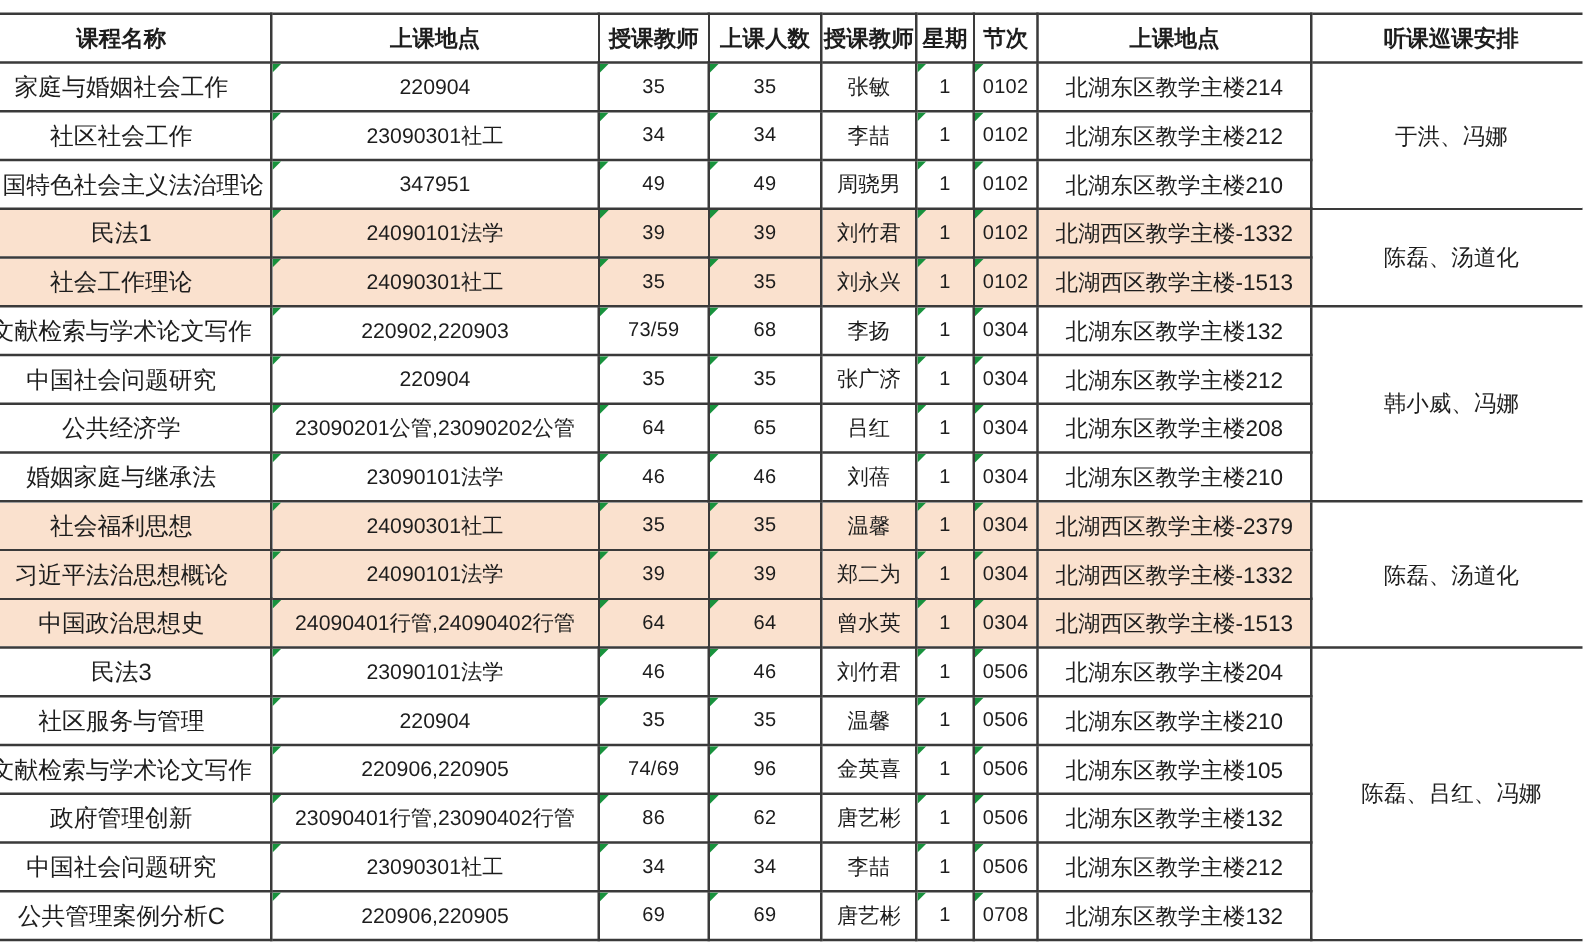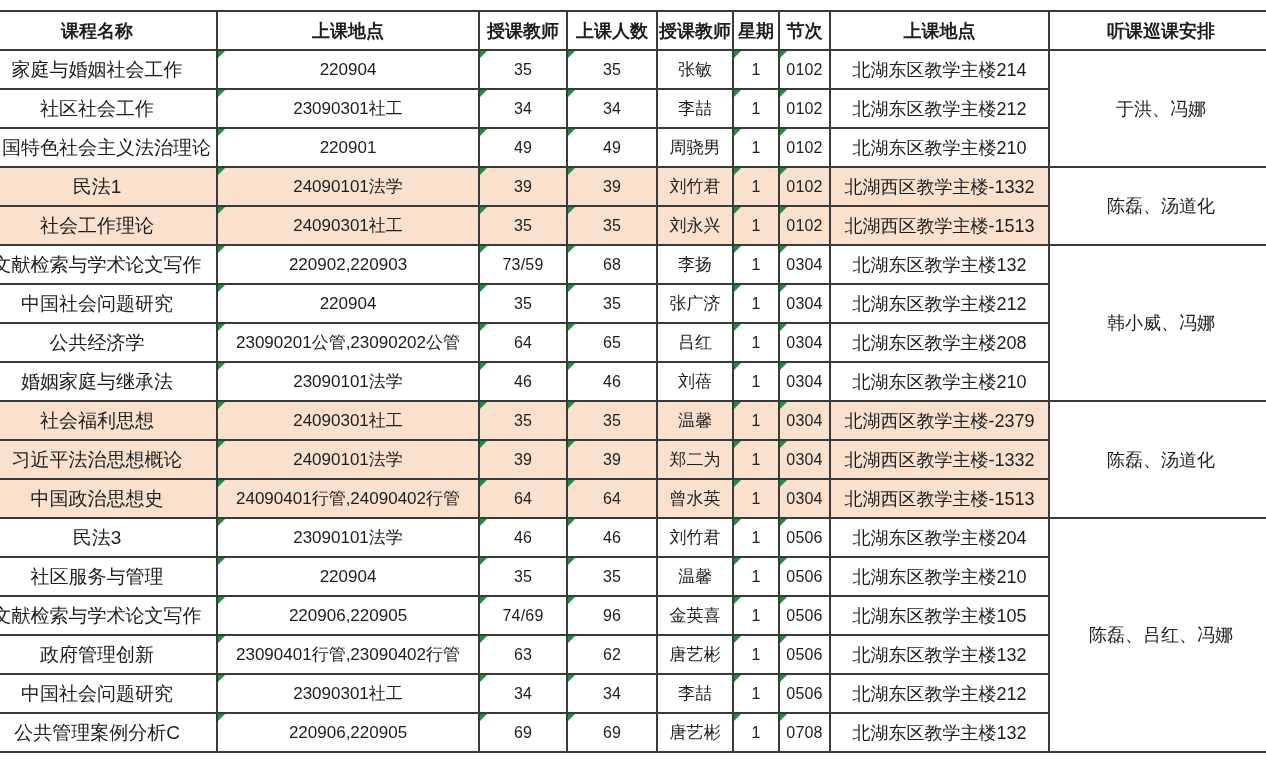--- a/index.html
+++ b/index.html
@@ -81,21 +81,21 @@
     <td class="num"><i class="tm"></i><span>34</span></td>
     <td class="num"><i class="tm"></i><span>34</span></td>
     <td>李喆</td>
     <td class="num"><i class="tm"></i><span>1</span></td>
     <td class="num"><i class="tm"></i><span>0102</span></td>
     <td class="loc">北湖东区教学主楼212</td>
   </tr>
 
   <tr class="r">
     <td class="course">中国特色社会主义法治理论</td>
-    <td><i class="tm"></i><span>220901</span></td>
+    <td><i class="tm"></i><span>347951</span></td>
     <td class="num"><i class="tm"></i><span>49</span></td>
     <td class="num"><i class="tm"></i><span>49</span></td>
     <td>周骁男</td>
     <td class="num"><i class="tm"></i><span>1</span></td>
     <td class="num"><i class="tm"></i><span>0102</span></td>
     <td class="loc">北湖东区教学主楼210</td>
   </tr>
 
   <tr class="r hl">
     <td class="course">民法1</td>
@@ -229,21 +229,21 @@
     <td class="num"><i class="tm"></i><span>96</span></td>
     <td>金英喜</td>
     <td class="num"><i class="tm"></i><span>1</span></td>
     <td class="num"><i class="tm"></i><span>0506</span></td>
     <td class="loc">北湖东区教学主楼105</td>
   </tr>
 
   <tr class="r">
     <td class="course">政府管理创新</td>
     <td><i class="tm"></i><span>23090401行管,23090402行管</span></td>
-    <td class="num"><i class="tm"></i><span>63</span></td>
+    <td class="num"><i class="tm"></i><span>86</span></td>
     <td class="num"><i class="tm"></i><span>62</span></td>
     <td>唐艺彬</td>
     <td class="num"><i class="tm"></i><span>1</span></td>
     <td class="num"><i class="tm"></i><span>0506</span></td>
     <td class="loc">北湖东区教学主楼132</td>
   </tr>
 
   <tr class="r">
     <td class="course">中国社会问题研究</td>
     <td><i class="tm"></i><span>23090301社工</span></td>

